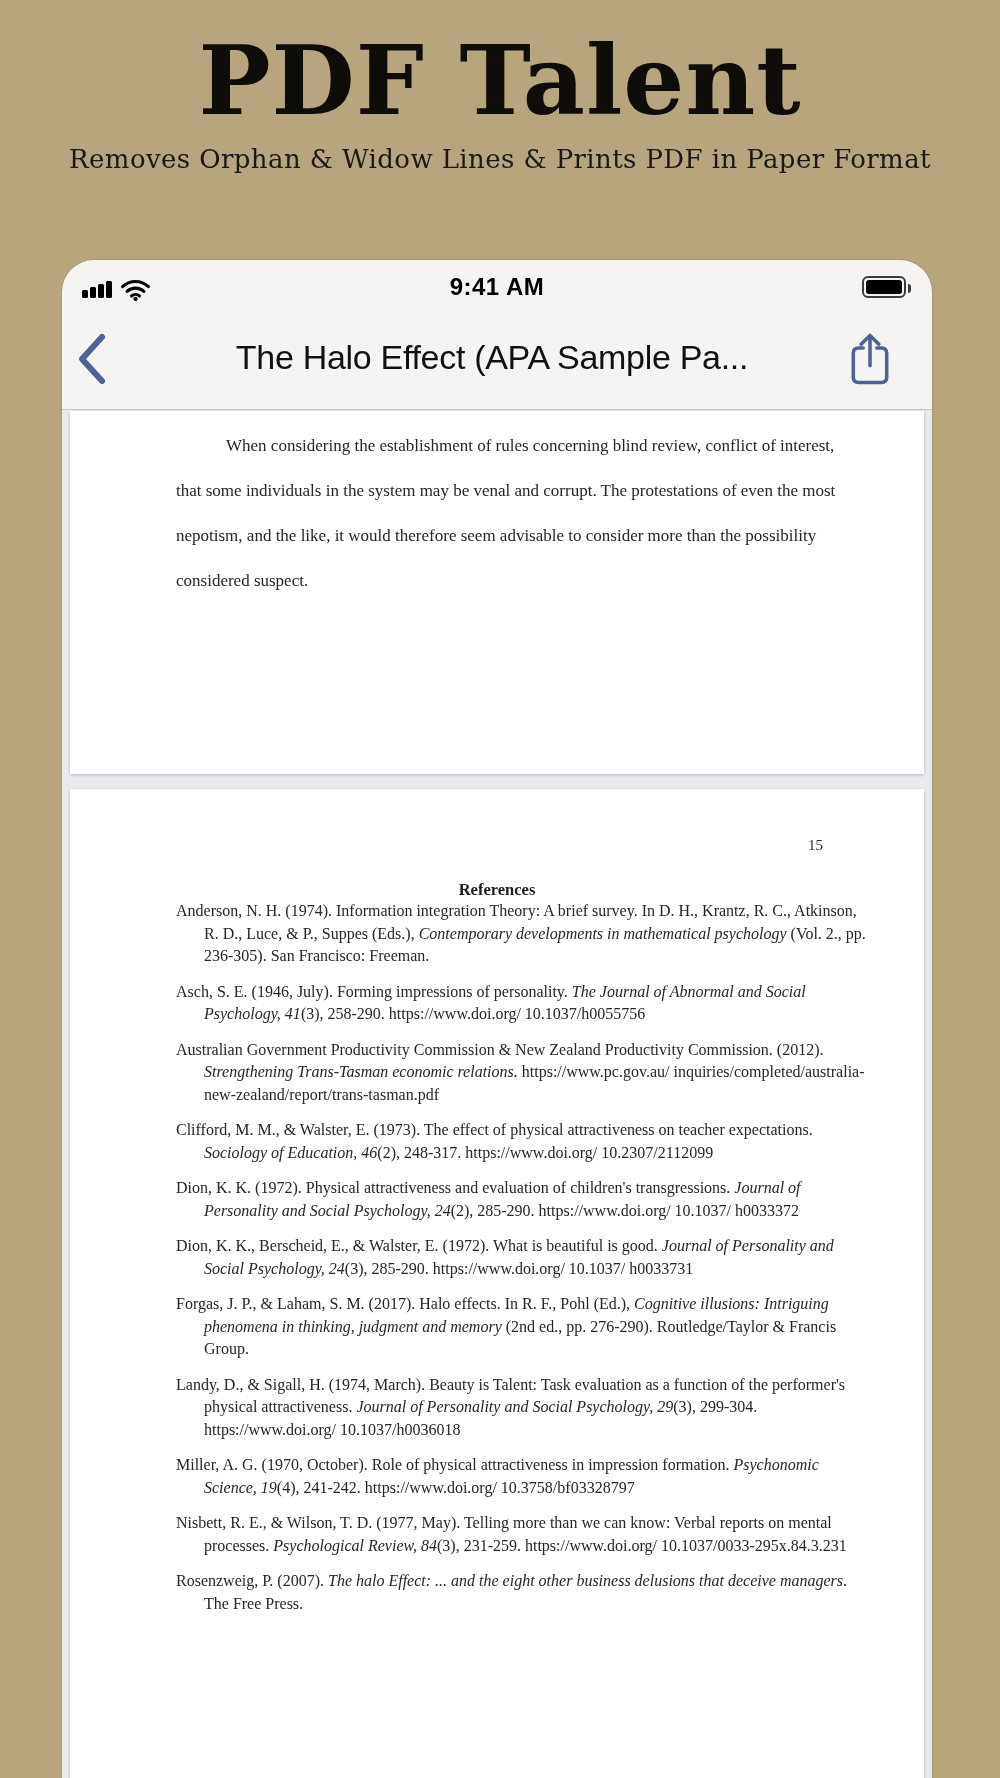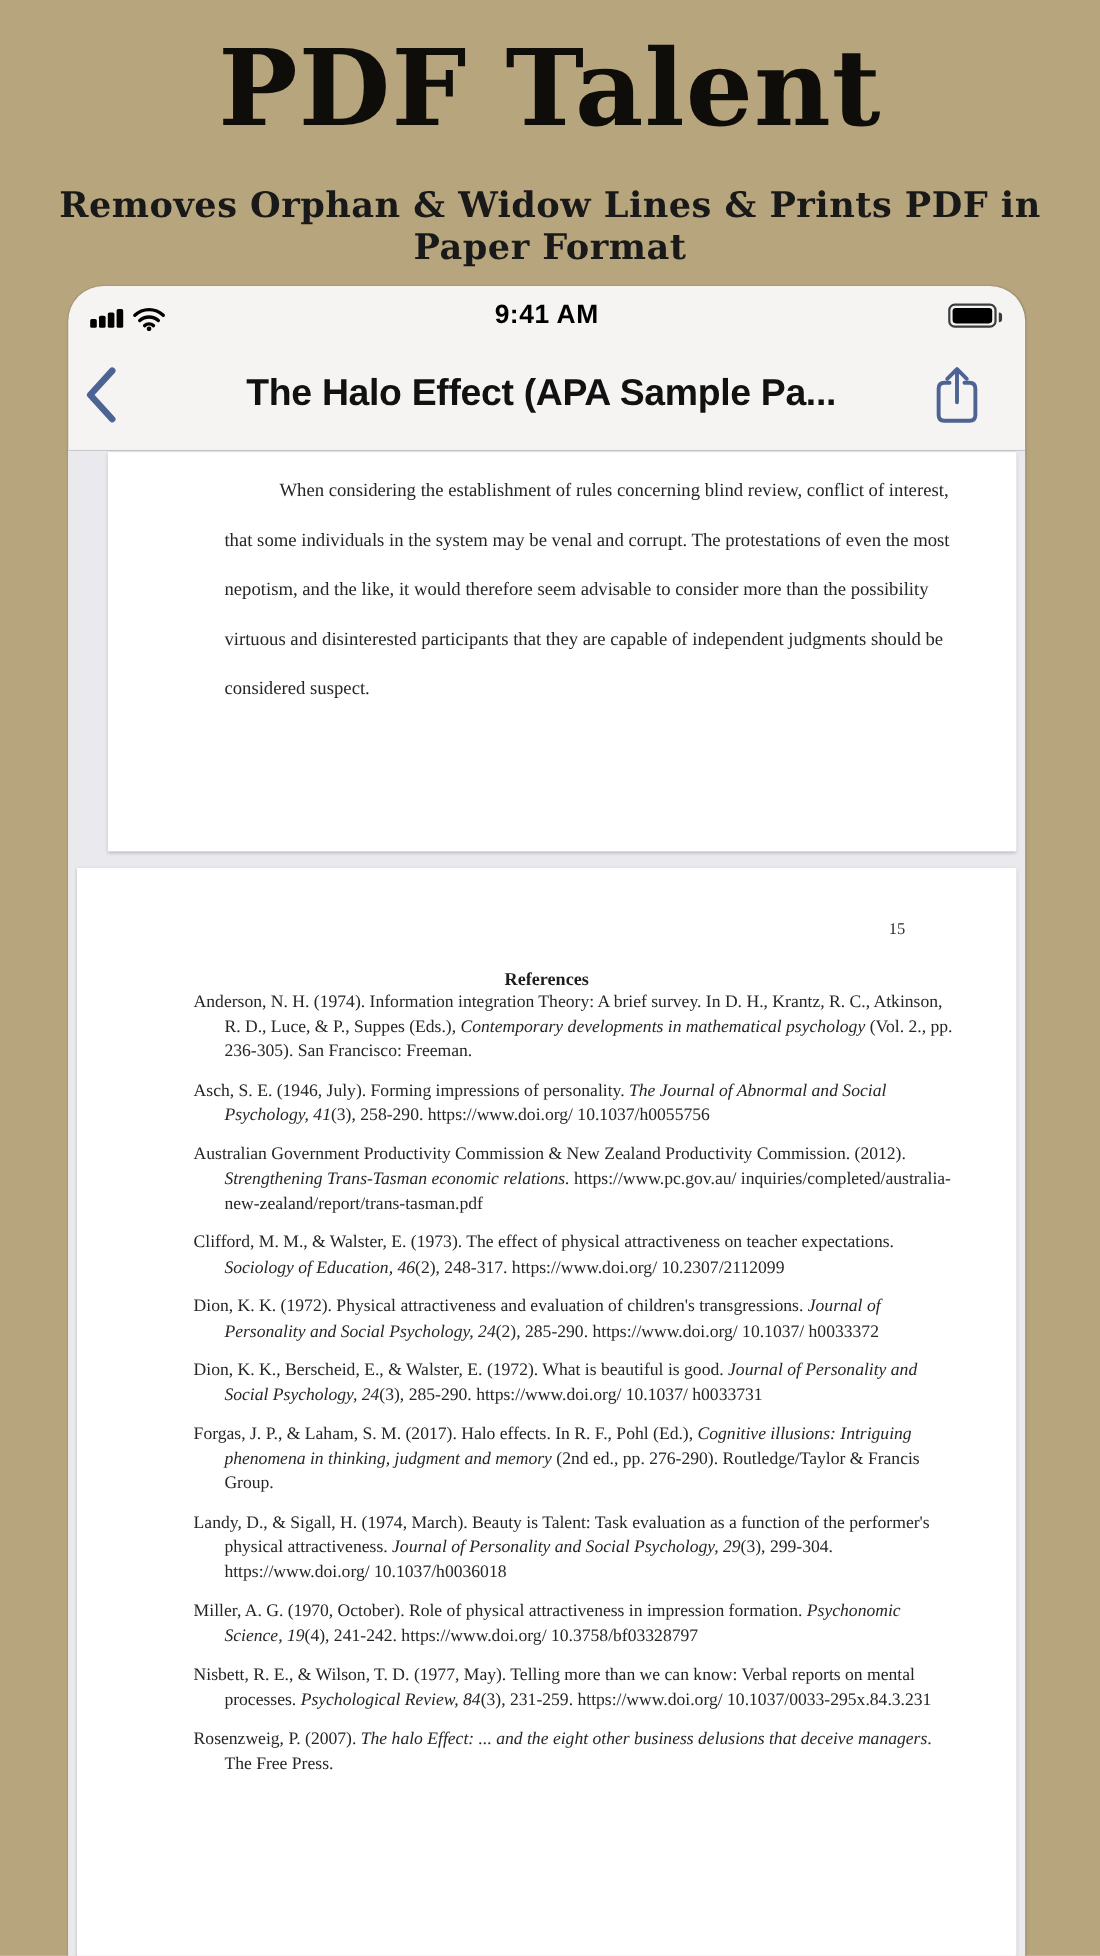--- a/index.html
+++ b/index.html
@@ -17,23 +17,23 @@
     font-family:"Liberation Sans",sans-serif;
   }
   
   .hero{position:absolute;top:0;left:0;width:1000px;text-align:center;}
   .hero-title{
     margin:0;padding-top:30px;
     font-family:"DejaVu Serif",serif;font-weight:600;
     font-size:96px;line-height:1.06;color:#0f0d0a;letter-spacing:1px;
   }
   .hero-subtitle{
-    margin:35px 0 0 0;
-    font-family:"DejaVu Serif",serif;font-weight:700;
-    font-size:32px;color:#191919;letter-spacing:0.4px;
+    margin:12px 0 0 0;
+    font-family:"DejaVu Serif",serif;font-weight:400;
+    font-size:26px;color:#191919;letter-spacing:0.4px;
   }
   
   .phone{
     position:absolute;left:62px;top:260px;width:870px;height:1696px;
     background:var(--chrome);overflow:hidden;
     box-shadow:0 0 2px rgba(0,0,0,.25);
     border-radius:32px;
   }
   
   .status-bar{position:relative;height:50px;}
@@ -51,28 +51,28 @@
   .battery{position:absolute;right:26px;bottom:12px;width:44px;height:22px;
     border:2.5px solid #3c3c3e;border-radius:6px;}
   .battery::before{content:"";position:absolute;inset:2px;background:#000;border-radius:3px;}
   .battery::after{content:"";position:absolute;right:-7px;top:5.5px;width:3.5px;height:9px;
     background:#3c3c3e;border-radius:0 3px 3px 0;}
   
   .nav-bar{position:relative;height:100px;border-bottom:1.5px solid #c9c9cc;}
   .back-btn{position:absolute;left:14px;top:22px;width:40px;height:56px;cursor:pointer;}
   .nav-title{
     position:absolute;left:90px;right:100px;top:28px;text-align:center;
-    font-size:34px;font-weight:700;color:#111;white-space:nowrap;overflow:hidden;
+    font-size:34px;font-weight:400;color:#111;white-space:nowrap;overflow:hidden;
     letter-spacing:-0.3px;
   }
   .share-btn{position:absolute;right:38px;top:20px;width:48px;height:60px;cursor:pointer;}
   
   .viewer{position:absolute;top:150px;left:0;right:0;bottom:0;background:var(--viewer);padding:1px 8px 0 8px;}
   .page{background:#fff;box-shadow:0 1px 3px rgba(50,50,60,.28);}
-  .page-1{height:363px;margin-bottom:15px;margin-left:28px;}
+  .page-1{height:363px;margin-bottom:15px;}
   .page-2{height:992px;}
   
   .pg1-text{padding:12px 40px 0 106px;}
   .pg1-line{
     font-family:"Liberation Serif",serif;font-size:17px;line-height:45px;
     color:var(--ink);white-space:nowrap;
   }
   .pg1-line.indent{padding-left:50px;}
   
   .pg2-number{
@@ -136,21 +136,20 @@
     </span>
   </div>
 
   <div class="viewer">
 
     <div class="page page-1">
       <div class="pg1-text">
         <div class="pg1-line indent">When considering the establishment of rules concerning blind review, conflict of interest,</div>
         <div class="pg1-line">that some individuals in the system may be venal and corrupt. The protestations of even the most</div>
         <div class="pg1-line">nepotism, and the like, it would therefore seem advisable to consider more than the possibility</div>
-        <div class="pg1-line">virtuous and disinterested participants that they are capable of independent judgments should be</div>
         <div class="pg1-line">considered suspect.</div>
       </div>
     </div>
 
     <div class="page page-2">
       <div class="pg2-number">15</div>
       <div class="refs-heading">References</div>
       <div class="refs">
           <div class="ref"><span>Anderson, N. H. (1974). Information integration Theory: A brief survey. In D. H., Krantz, R. C., Atkinson, R. D., Luce, &amp; P., Suppes (Eds.), </span><em>Contemporary developments in mathematical psychology</em><span> (Vol. 2., pp. 236-305). San Francisco: Freeman.</span></div>
           <div class="ref"><span>Asch, S. E. (1946, July). Forming impressions of personality. </span><em>The Journal of Abnormal and Social Psychology, 41</em><span>(3), 258-290. https://www.doi.org/ 10.1037/h0055756</span></div>

